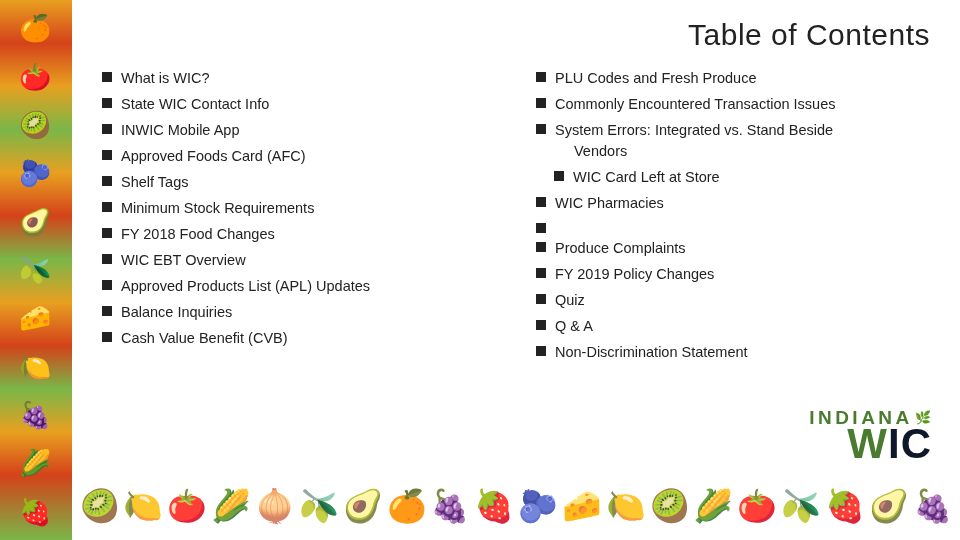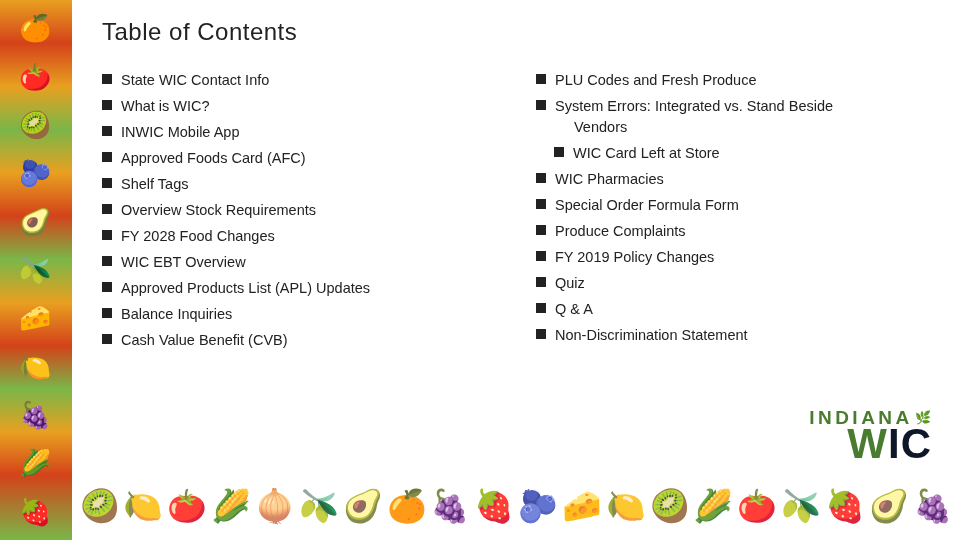--- a/index.html
+++ b/index.html
@@ -73,25 +73,25 @@
     .main-content {
       position: absolute;
       left: 72px;
       top: 0;
       right: 0;
       bottom: 68px;
       padding: 18px 30px 10px 30px;
     }
 
     .page-title {
-      text-align: left;
-      font-size: 24px;
+      text-align: right;
+      font-size: 30px;
       font-weight: 400;
       color: #222;
-      margin-bottom: 24px;
+      margin-bottom: 16px;
       letter-spacing: 0.5px;
     }
 
     .columns-wrapper {
       display: flex;
       gap: 40px;
       align-items: flex-start;
     }
 
     .col {
@@ -177,45 +177,45 @@
 
 <div class="main-content">
   <h1 class="page-title">Table of Contents</h1>
 
   <div class="columns-wrapper">
 
     <div class="col">
       <ul class="toc-list">
         <li>
             <span class="bullet"></span>
+            <span>What is WIC?</span>
+          </li>
+        <li>
+            <span class="bullet"></span>
             <span>State WIC Contact Info</span>
           </li>
         <li>
             <span class="bullet"></span>
-            <span>What is WIC?</span>
-          </li>
-        <li>
-            <span class="bullet"></span>
             <span>INWIC Mobile App</span>
           </li>
         <li>
             <span class="bullet"></span>
             <span>Approved Foods Card (AFC)</span>
           </li>
         <li>
             <span class="bullet"></span>
             <span>Shelf Tags</span>
           </li>
         <li>
             <span class="bullet"></span>
-            <span>Overview Stock Requirements</span>
-          </li>
-        <li>
-            <span class="bullet"></span>
-            <span>FY 2028 Food Changes</span>
+            <span>Minimum Stock Requirements</span>
+          </li>
+        <li>
+            <span class="bullet"></span>
+            <span>FY 2018 Food Changes</span>
           </li>
         <li>
             <span class="bullet"></span>
             <span>WIC EBT Overview</span>
           </li>
         <li>
             <span class="bullet"></span>
             <span>Approved Products List (APL) Updates</span>
           </li>
         <li>
@@ -230,33 +230,36 @@
     </div>
 
     <div class="col">
       <ul class="toc-list">
         <li>
             <span class="bullet"></span>
             <span>PLU Codes and Fresh Produce</span>
           </li>
         <li>
             <span class="bullet"></span>
+            <span>Commonly Encountered Transaction Issues</span>
+          </li>
+        <li>
+            <span class="bullet"></span>
             <span>System Errors: Integrated vs. Stand Beside<br><span style="display:inline-block;width:19px;"></span>Vendors</span>
           </li>
         <li style="padding-left:18px;">
             <span class="bullet"></span>
             <span>WIC Card Left at Store</span>
           </li>
         <li>
             <span class="bullet"></span>
             <span>WIC Pharmacies</span>
           </li>
         <li>
             <span class="bullet"></span>
-            <span>Special Order Formula Form</span>
           </li>
         <li>
             <span class="bullet"></span>
             <span>Produce Complaints</span>
           </li>
         <li>
             <span class="bullet"></span>
             <span>FY 2019 Policy Changes</span>
           </li>
         <li>

